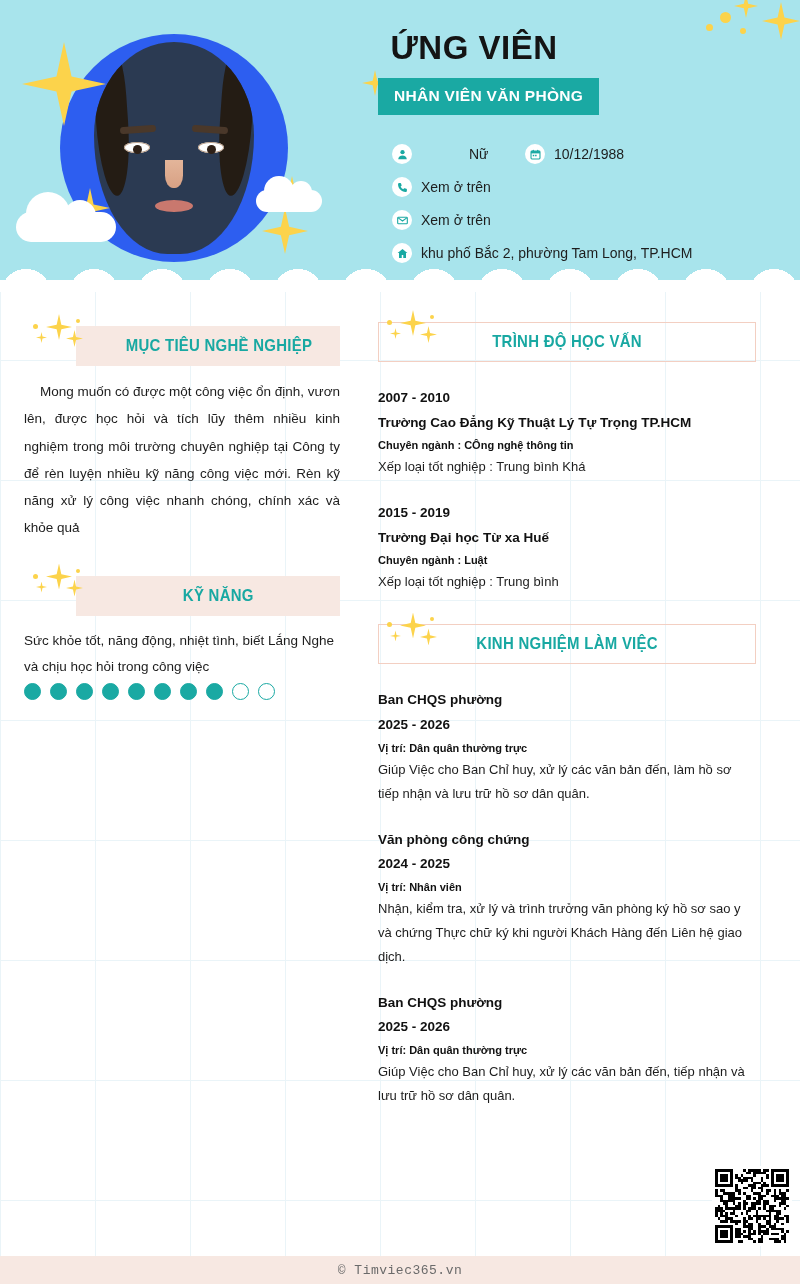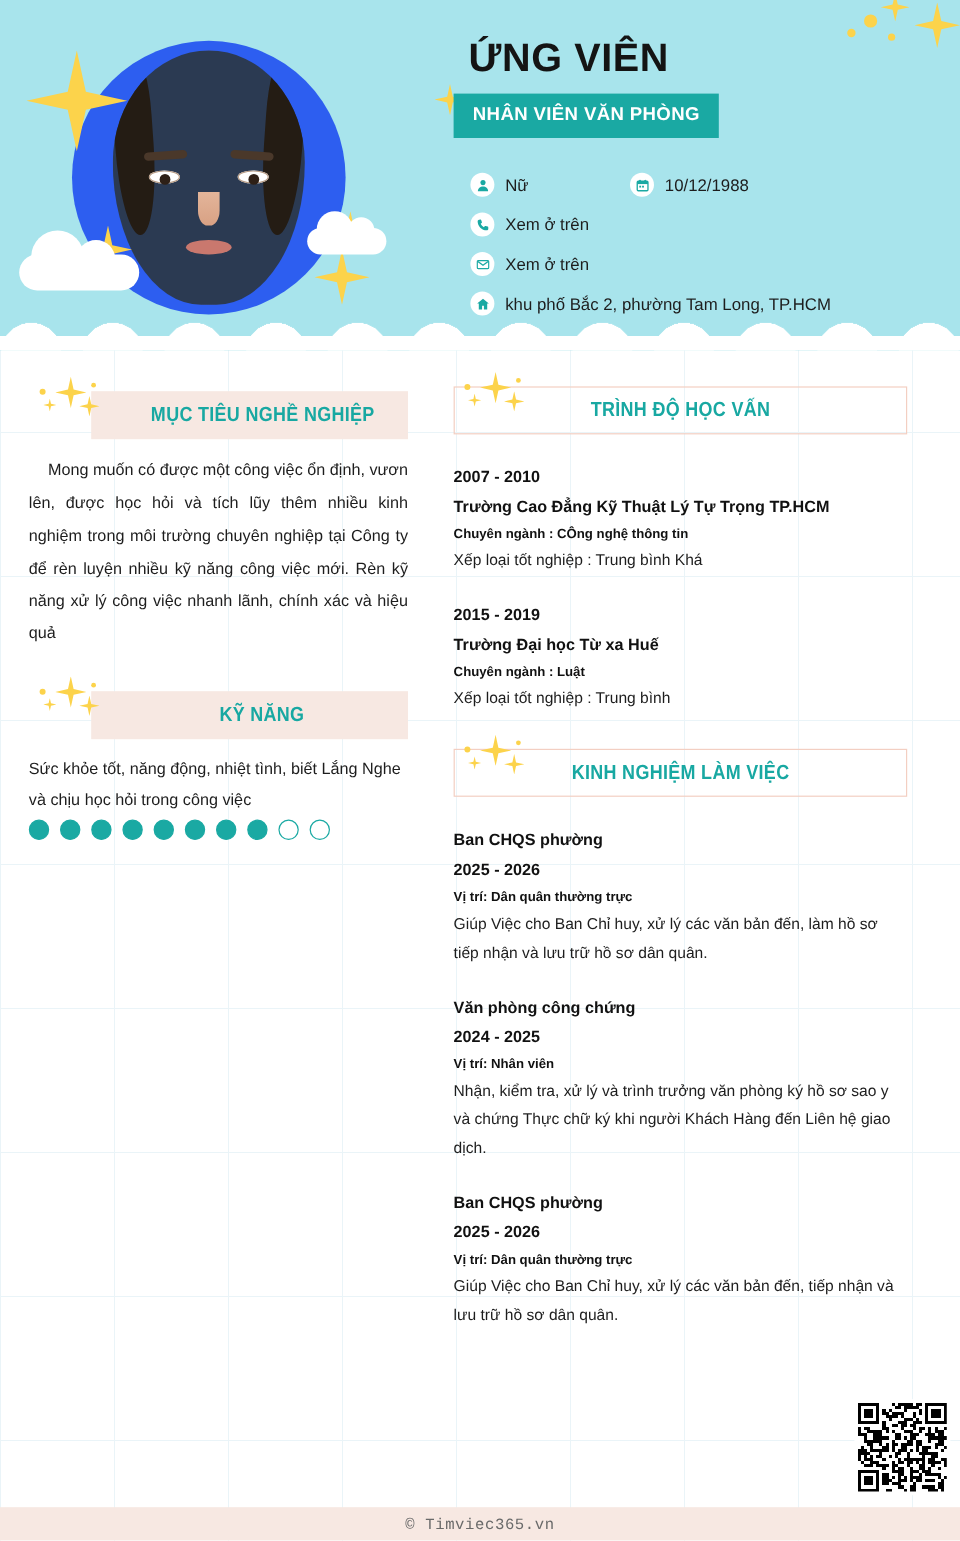--- a/index.html
+++ b/index.html
@@ -162,21 +162,21 @@
     position:absolute;
     left:392px; top:143px;
     width:400px;
   }
   .contact-row {
     display:flex; align-items:center;
     margin-bottom:11px;
     height:22px;
   }
   .contact-item { display:flex; align-items:center; }
-  .contact-item.gender { width:133px; }
+  .contact-item.gender { width:133px;gap:48px; }
   .ci-icon {
     width:20px; height:20px; flex:none;
     border-radius:50%;
     background:#ffffff;
     color:#1aa9a3;
     display:flex; align-items:center; justify-content:center;
     font-size:11px; line-height:1;
     margin-right:9px;
   }
   .ci-icon svg { display:block; }
@@ -415,21 +415,21 @@
         </div>
         <div class="sec-spark">
           <div class="star s1"></div>
           <div class="star s2"></div>
           <div class="star s3"></div>
           <div class="dot d1"></div>
           <div class="dot d2"></div>
         </div>
       </div>
 
-      <p id="objective-text">Mong muốn có được một công việc ổn định, vươn lên, được học hỏi và tích lũy thêm nhiều kinh nghiệm trong môi trường chuyên nghiệp tại Công ty để rèn luyện nhiều kỹ năng công việc mới. Rèn kỹ năng xử lý công việc nhanh lãnh, chính xác và hiệu quả</p>
+      <p id="objective-text">Mong muốn có được một công việc ổn định, vươn lên, được học hỏi và tích lũy thêm nhiều kinh nghiệm trong môi trường chuyên nghiệp tại Công ty để rèn luyện nhiều kỹ năng công việc mới. Rèn kỹ năng xử lý công việc nhanh chóng, chính xác và khỏe quả</p>
 
       <div class="sec-left">
         <div class="sec-left-box">
           <span class="sec-left-title">KỸ NĂNG</span>
         </div>
         <div class="sec-spark">
           <div class="star s1"></div>
           <div class="star s2"></div>
           <div class="star s3"></div>
           <div class="dot d1"></div>

